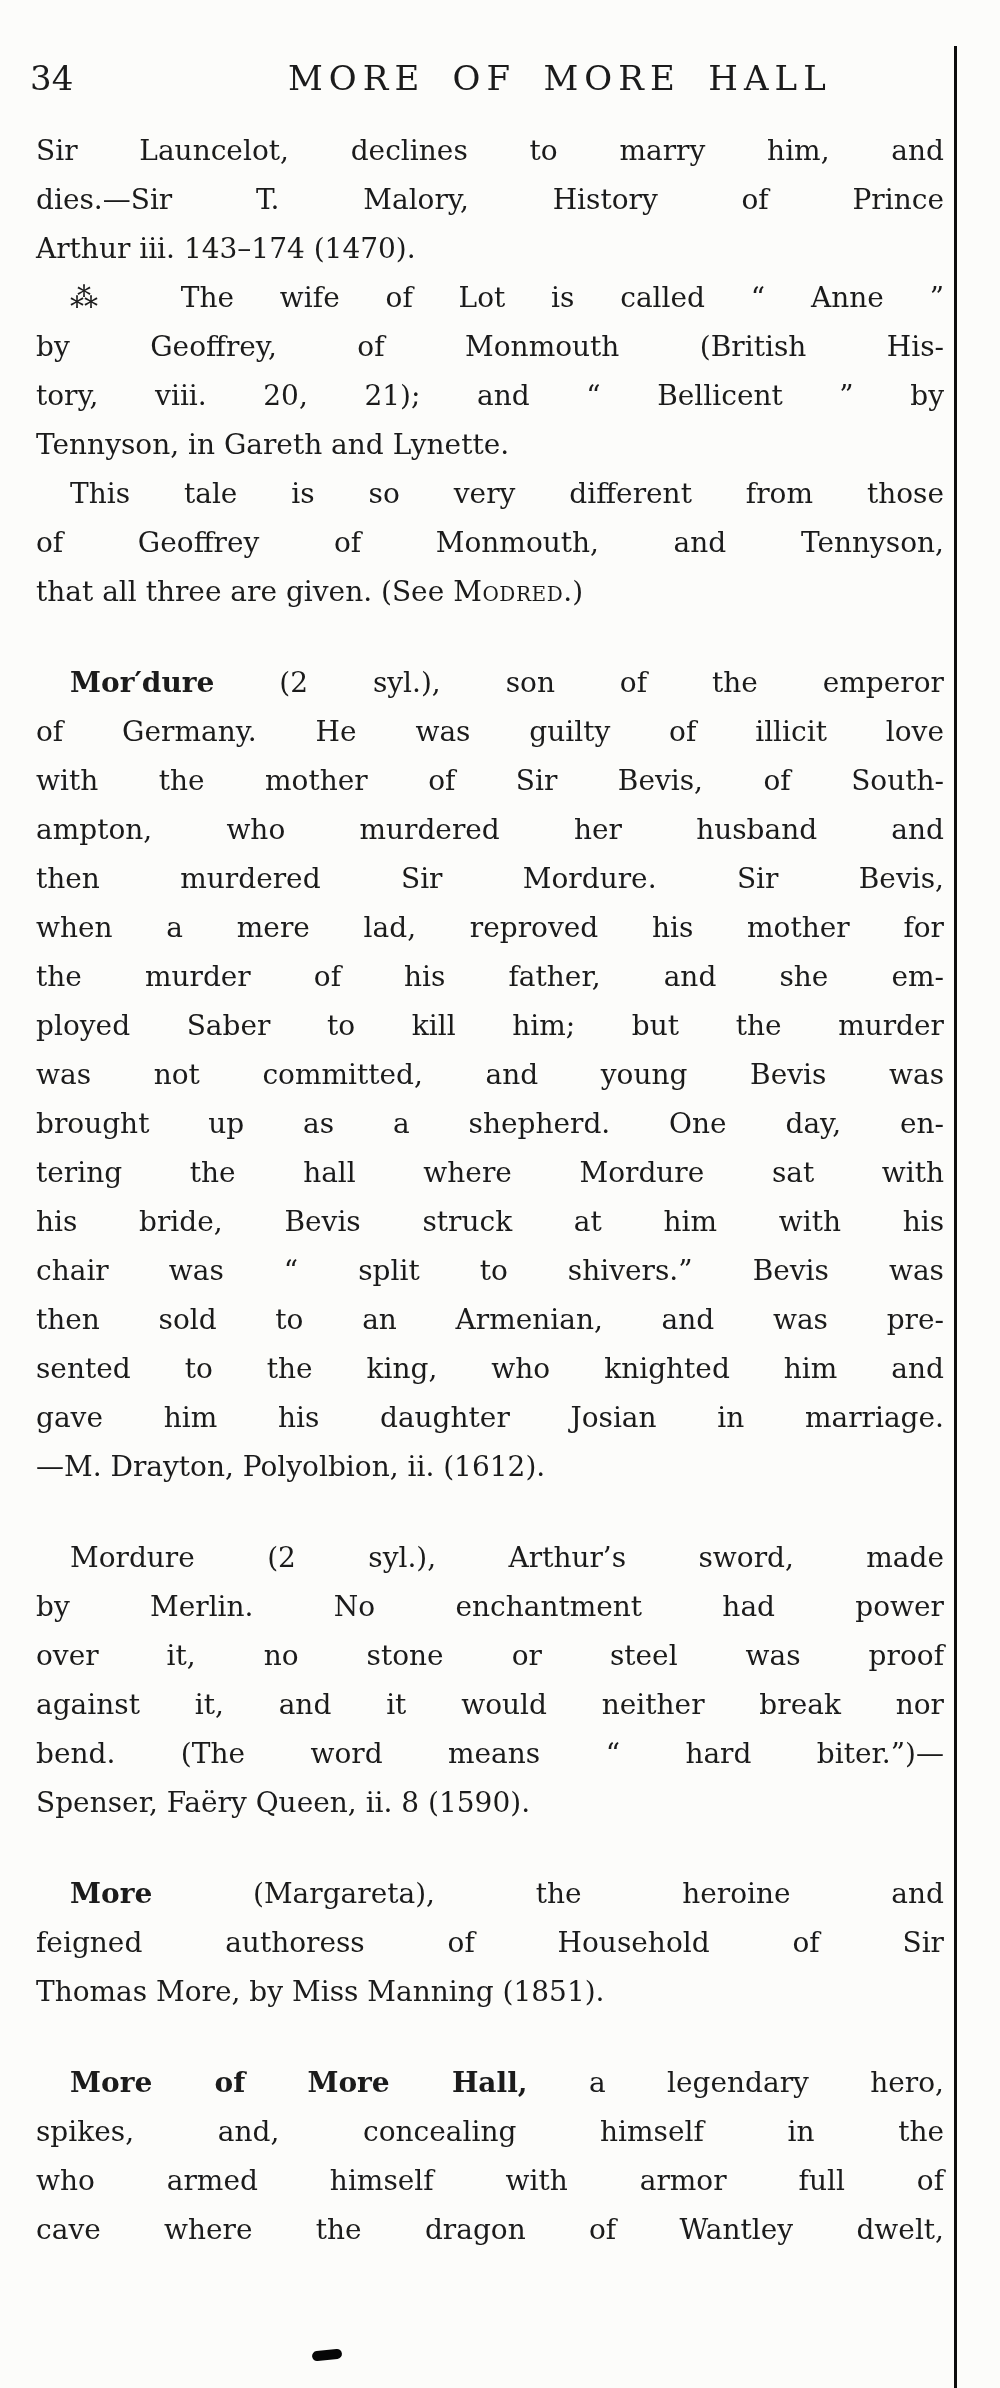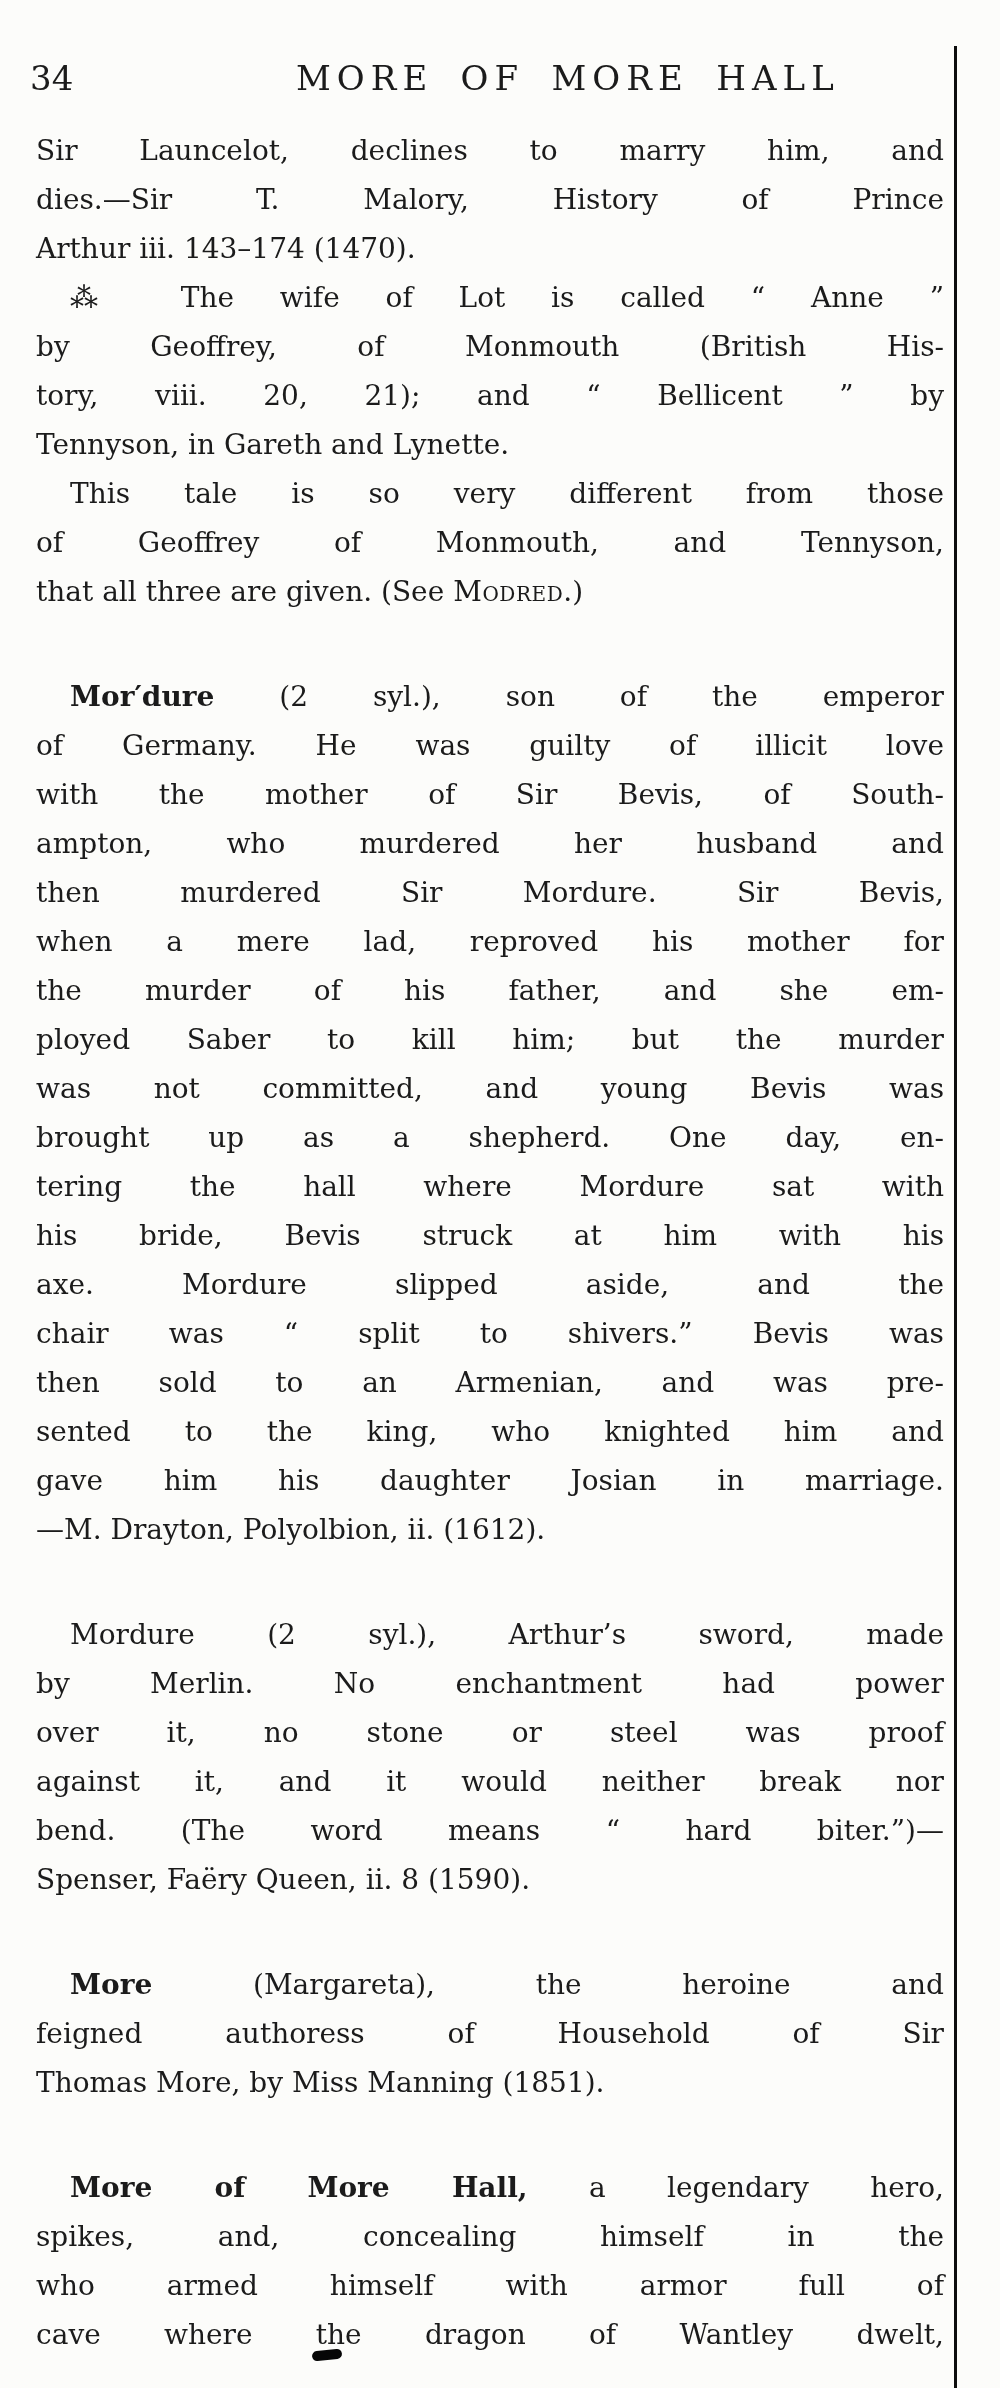--- a/index.html
+++ b/index.html
@@ -15,20 +15,21 @@
     color: #1b1b1b;
     font-family: "DejaVu Serif", "Liberation Serif", serif;
   }
   .page-header {
     position: absolute;
     top: 58px;
     left: 30px;
     right: 70px;
     display: flex;
     align-items: baseline;
+    gap: 8px;
   }
   .page-number {
     font-size: 34px;
     width: 90px;
     flex: 0 0 auto;
   }
   .running-title {
     flex: 1 1 auto;
     text-align: right;
     font-size: 34px;
@@ -36,21 +37,21 @@
     word-spacing: 0.30em;
     white-space: nowrap;
   }
   .text-column {
     position: absolute;
     top: 126px;
     left: 36px;
     width: 908px;
   }
   .para { margin: 0; }
-  .para.gap { margin-top: 56px; }
+  .para.gap { margin-top: 42px; }
   .line {
     font-size: 28px;
     line-height: 49px;
     text-align: justify;
     text-align-last: justify;
   }
   .line.last { text-align-last: left; }
   .line.indent { text-indent: 34px; }
   .seg-n { font-style: normal; }
   .seg-i { }
@@ -107,21 +108,20 @@
       <div class="line"><span class="seg-n">with the mother of Sir Bevis, of South-</span></div>
       <div class="line"><span class="seg-n">ampton, who murdered her husband and</span></div>
       <div class="line"><span class="seg-n">then murdered Sir Mordure. Sir Bevis,</span></div>
       <div class="line"><span class="seg-n">when a mere lad, reproved his mother for</span></div>
       <div class="line"><span class="seg-n">the murder of his father, and she em-</span></div>
       <div class="line"><span class="seg-n">ployed Saber to kill him; but the murder</span></div>
       <div class="line"><span class="seg-n">was not committed, and young Bevis was</span></div>
       <div class="line"><span class="seg-n">brought up as a shepherd. One day, en-</span></div>
       <div class="line"><span class="seg-n">tering the hall where Mordure sat with</span></div>
       <div class="line"><span class="seg-n">his bride, Bevis struck at him with his</span></div>
-      <div class="line"><span class="seg-n">axe. Mordure slipped aside, and the</span></div>
       <div class="line"><span class="seg-n">chair was “ split to shivers.” Bevis was</span></div>
       <div class="line"><span class="seg-n">then sold to an Armenian, and was pre-</span></div>
       <div class="line"><span class="seg-n">sented to the king, who knighted him and</span></div>
       <div class="line"><span class="seg-n">gave him his daughter Josian in marriage.</span></div>
       <div class="line last"><span class="seg-n">—M. Drayton, </span><span class="seg-i">Polyolbion</span><span class="seg-n">, ii. (1612).</span></div>
     </div>
     <div class="para gap">
       <div class="line indent"><span class="seg-i">Mordure</span><span class="seg-n"> (2 </span><span class="seg-i">syl.</span><span class="seg-n">), Arthur’s sword, made</span></div>
       <div class="line"><span class="seg-n">by Merlin. No enchantment had power</span></div>
       <div class="line"><span class="seg-n">over it, no stone or steel was proof</span></div>

